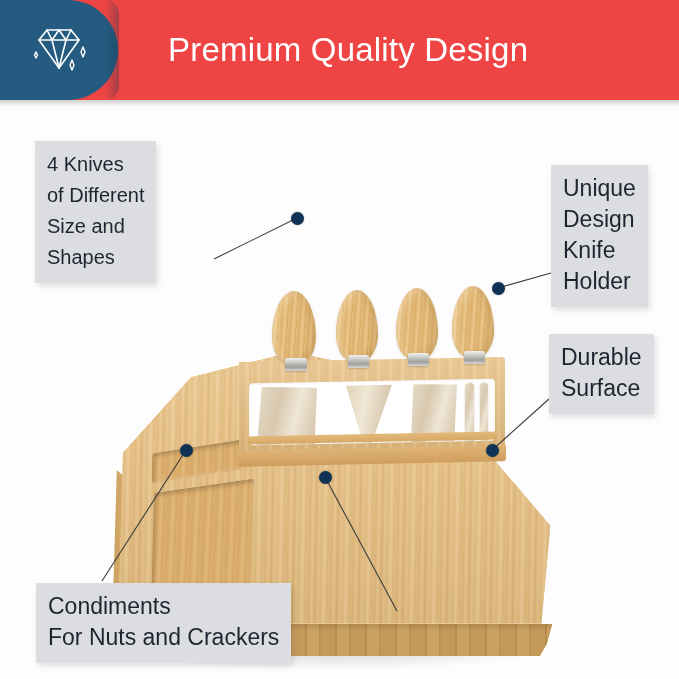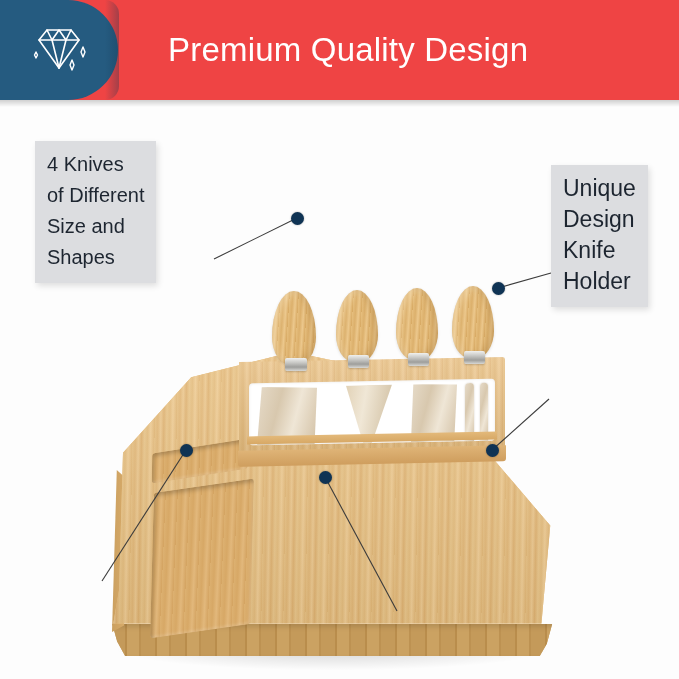--- a/index.html
+++ b/index.html
@@ -280,16 +280,20 @@
   <div class="label label-knives">4 Knives
 of Different
 Size and
 Shapes</div>
 
   <div class="label label-holder">Unique
 Design
 Knife
 Holder</div>
 
-
+  <div class="label label-durable">Durable
+Surface</div>
+
+  <div class="label label-condiments">Condiments
+For Nuts and Crackers</div>
 
 
 </div>
 
 </body></html>

